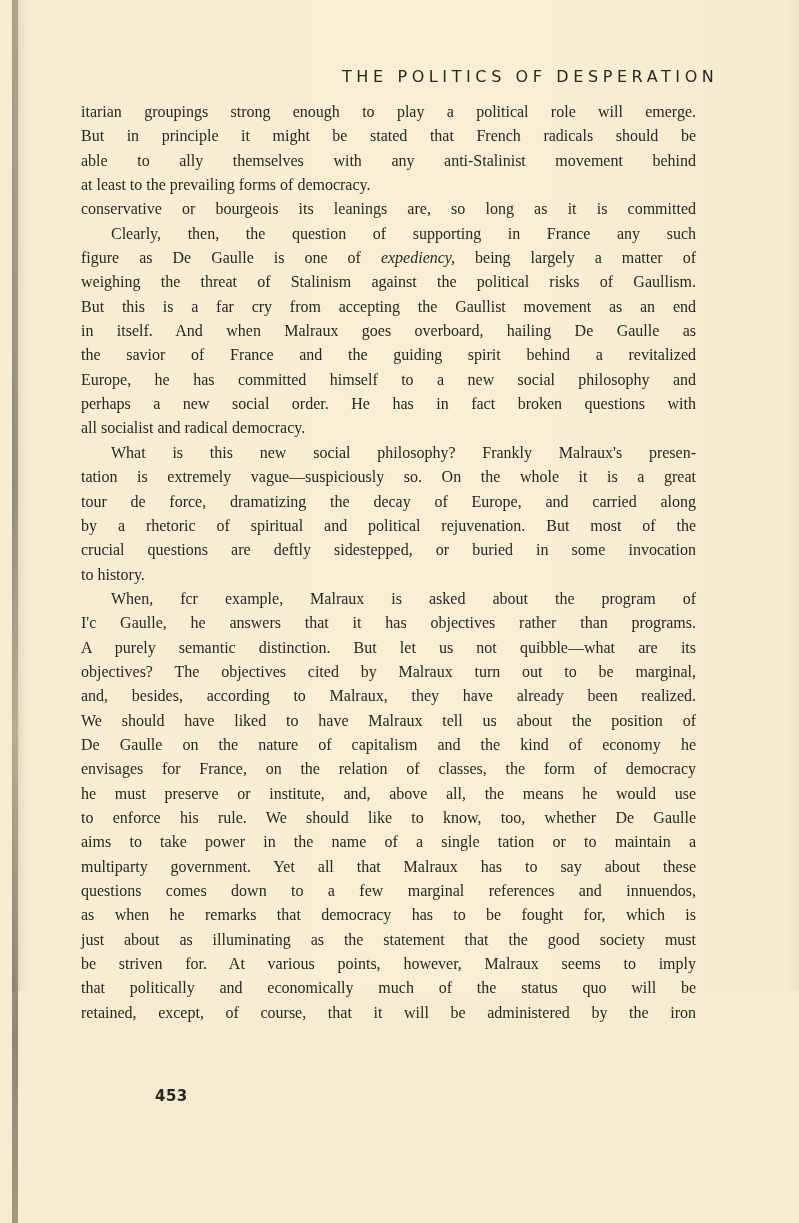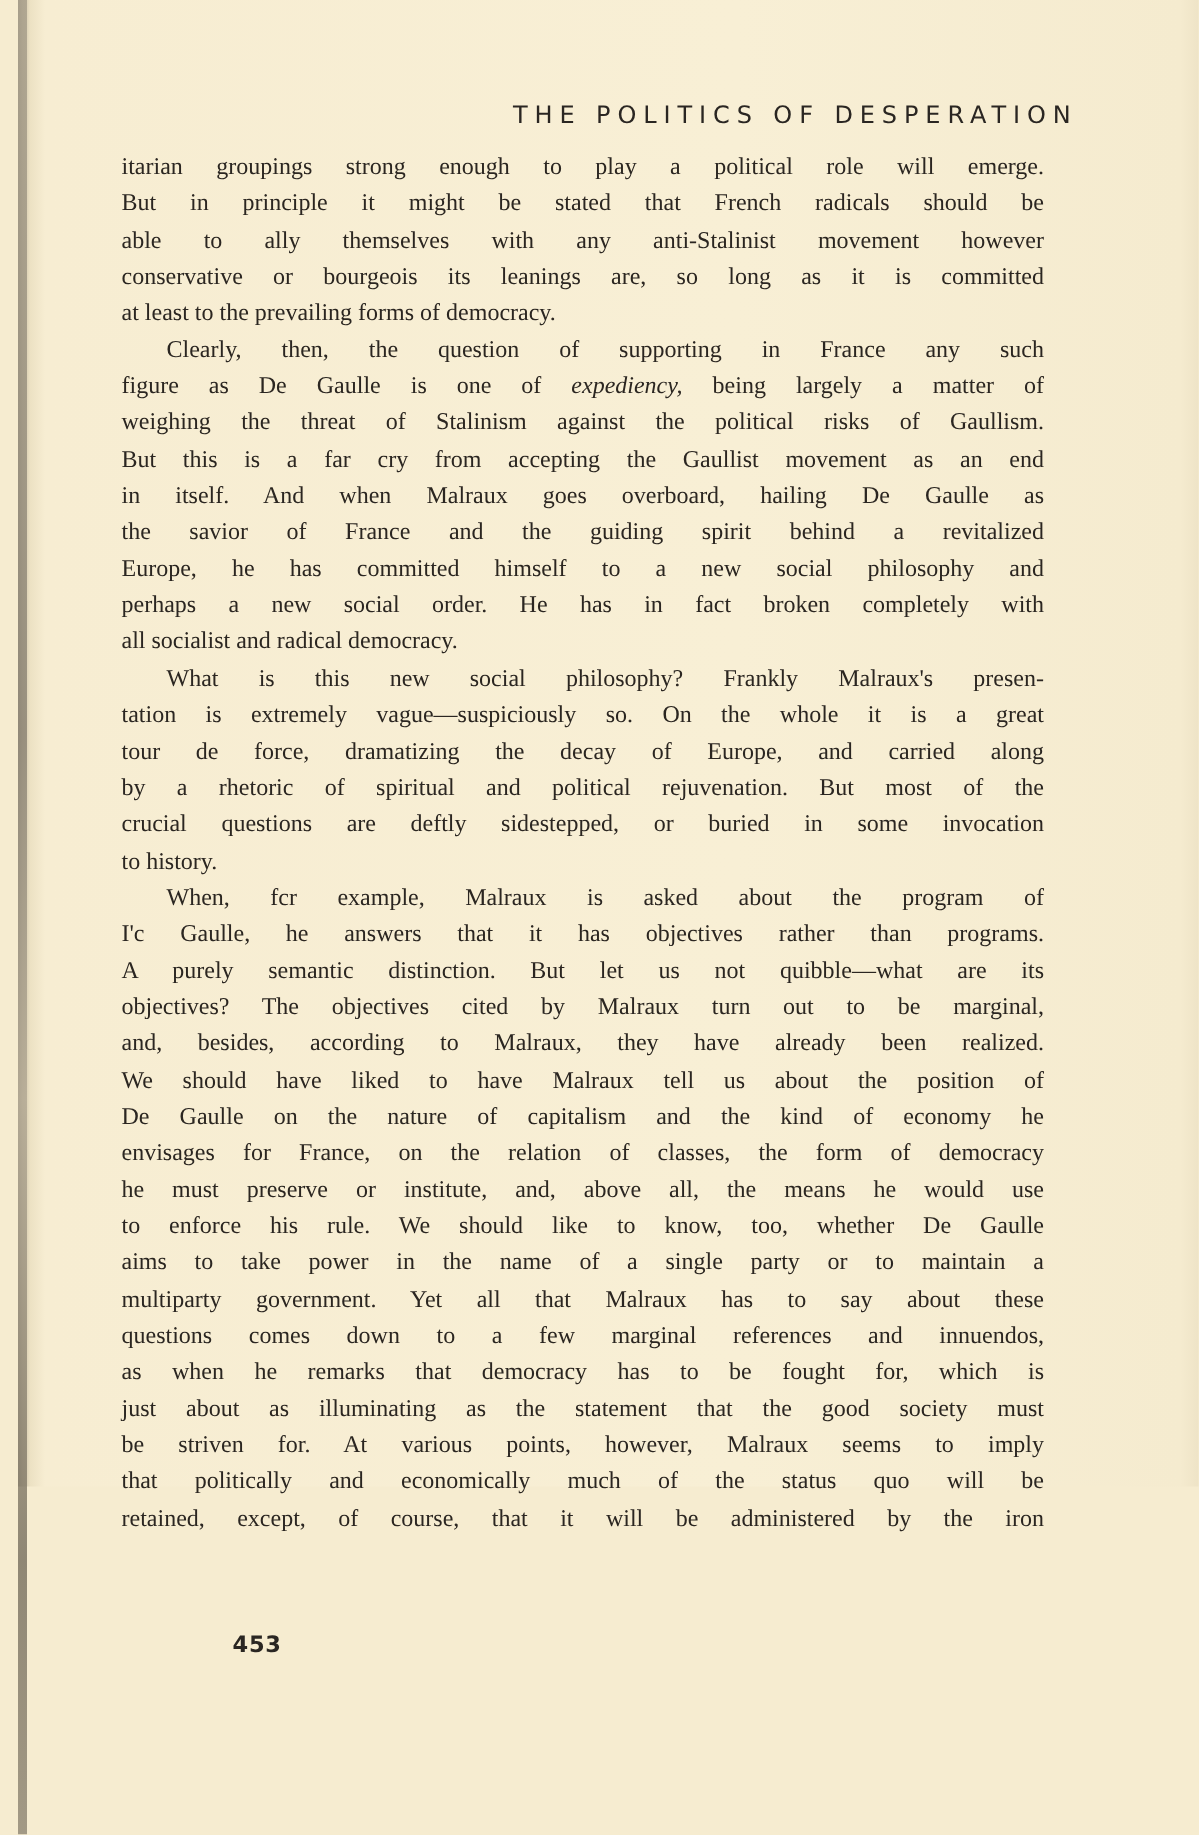--- a/index.html
+++ b/index.html
@@ -87,33 +87,33 @@
 <div class="page">
   <div class="spine-shadow"></div>
   <div class="right-edge"></div>
 
   <div class="running-head">THE POLITICS OF DESPERATION</div>
 
   <div class="body-text" id="body-text">
       <div>
         <span class="line">itarian groupings strong enough to play a political role will emerge.</span>
         <span class="line">But in principle it might be stated that French radicals should be</span>
-        <span class="line">able to ally themselves with any anti-Stalinist movement however</span>
+        <span class="line">able to ally themselves with any anti-Stalinist movement behind</span>
+        <span class="line last">at least to the prevailing forms of democracy.</span>
         <span class="line">conservative or bourgeois its leanings are, so long as it is committed</span>
-        <span class="line last">at least to the prevailing forms of democracy.</span>
       </div>
       <div>
         <span class="line indent">Clearly, then, the question of supporting in France any such</span>
         <span class="line">figure as De Gaulle is one of <em>expediency,</em> being largely a matter of</span>
         <span class="line">weighing the threat of Stalinism against the political risks of Gaullism.</span>
         <span class="line">But this is a far cry from accepting the Gaullist movement as an end</span>
         <span class="line">in itself. And when Malraux goes overboard, hailing De Gaulle as</span>
         <span class="line">the savior of France and the guiding spirit behind a revitalized</span>
         <span class="line">Europe, he has committed himself to a new social philosophy and</span>
-        <span class="line">perhaps a new social order. He has in fact broken completely with</span>
+        <span class="line">perhaps a new social order. He has in fact broken questions with</span>
         <span class="line last">all socialist and radical democracy.</span>
       </div>
       <div>
         <span class="line indent">What is this new social philosophy? Frankly Malraux's presen-</span>
         <span class="line">tation is extremely vague—suspiciously so. On the whole it is a great</span>
         <span class="line">tour de force, dramatizing the decay of Europe, and carried along</span>
         <span class="line">by a rhetoric of spiritual and political rejuvenation. But most of the</span>
         <span class="line">crucial questions are deftly sidestepped, or buried in some invocation</span>
         <span class="line last">to history.</span>
       </div>
@@ -121,21 +121,21 @@
         <span class="line indent">When, fcr example, Malraux is asked about the program of</span>
         <span class="line">I'c Gaulle, he answers that it has objectives rather than programs.</span>
         <span class="line">A purely semantic distinction. But let us not quibble—what are its</span>
         <span class="line">objectives? The objectives cited by Malraux turn out to be marginal,</span>
         <span class="line">and, besides, according to Malraux, they have already been realized.</span>
         <span class="line">We should have liked to have Malraux tell us about the position of</span>
         <span class="line">De Gaulle on the nature of capitalism and the kind of economy he</span>
         <span class="line">envisages for France, on the relation of classes, the form of democracy</span>
         <span class="line">he must preserve or institute, and, above all, the means he would use</span>
         <span class="line">to enforce his rule. We should like to know, too, whether De Gaulle</span>
-        <span class="line">aims to take power in the name of a single party or to maintain a</span>
+        <span class="line">aims to take power in the name of a single tation or to maintain a</span>
         <span class="line">multiparty government. Yet all that Malraux has to say about these</span>
         <span class="line">questions comes down to a few marginal references and innuendos,</span>
         <span class="line">as when he remarks that democracy has to be fought for, which is</span>
         <span class="line">just about as illuminating as the statement that the good society must</span>
         <span class="line">be striven for. At various points, however, Malraux seems to imply</span>
         <span class="line">that politically and economically much of the status quo will be</span>
         <span class="line">retained, except, of course, that it will be administered by the iron</span>
       </div>
     </div>
 

